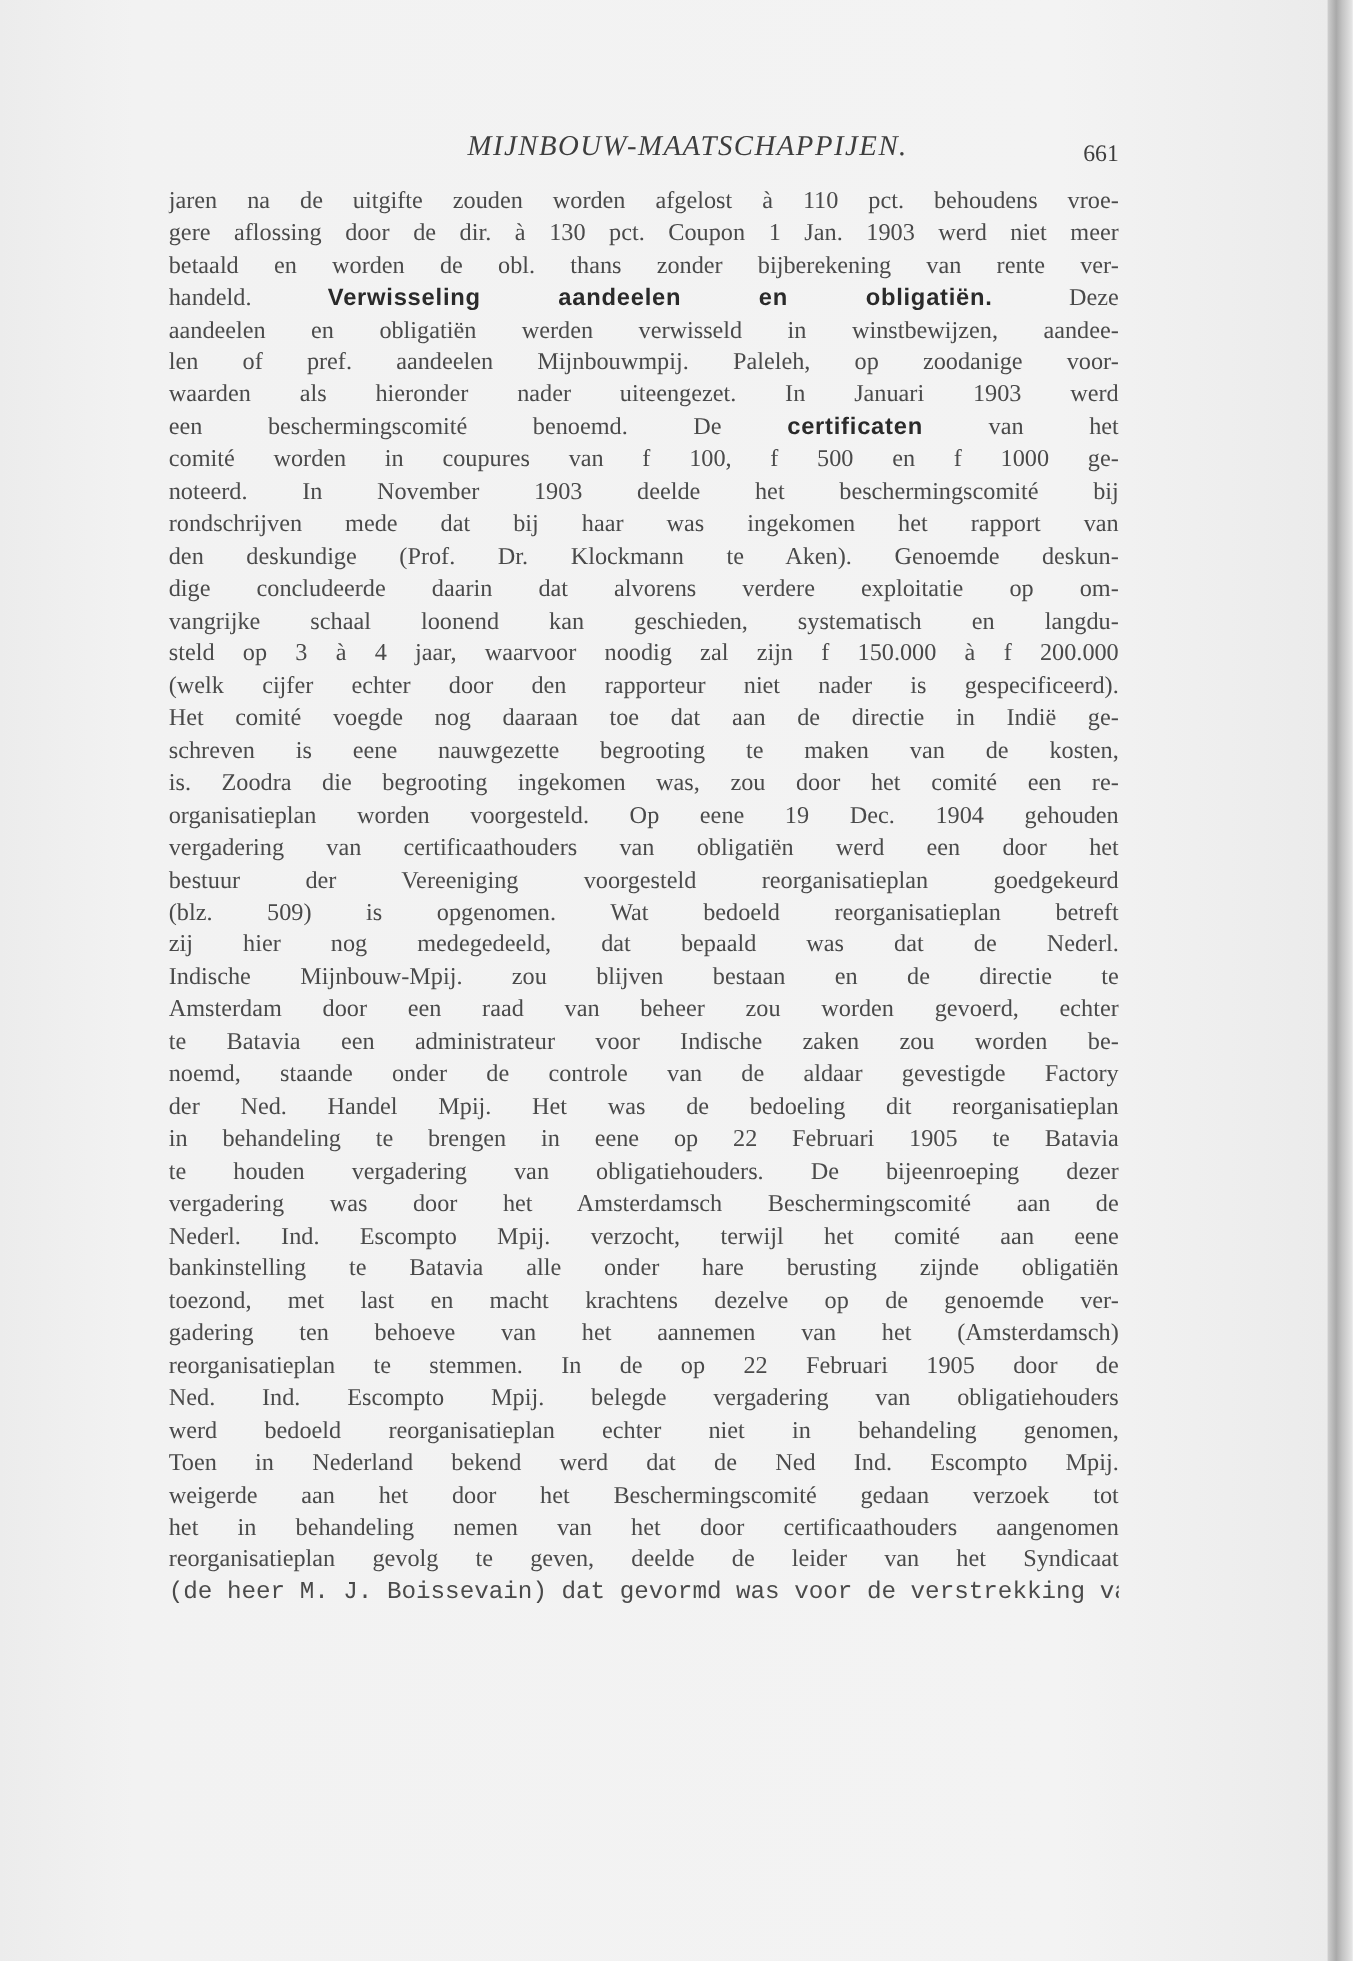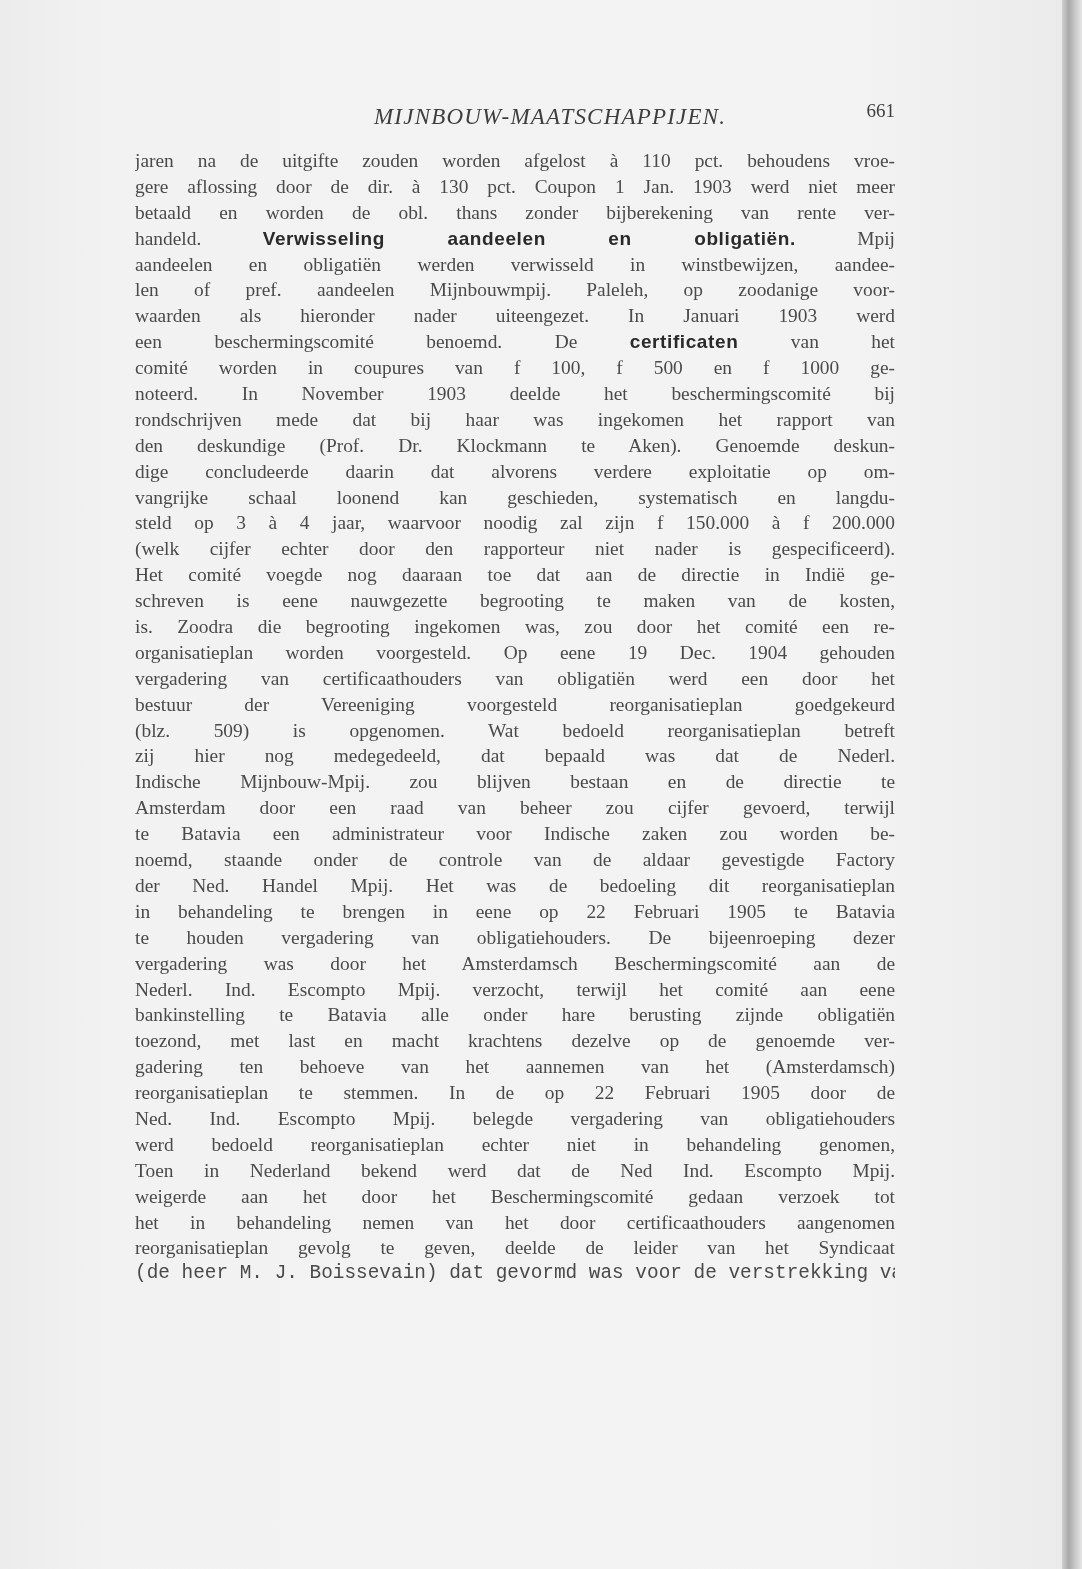--- a/index.html
+++ b/index.html
@@ -19,21 +19,21 @@
   }
   .running-head {
     position: absolute; left: 135px; top: 100px; width: 760px; height: 30px;
   }
   .running-title {
     position: absolute; left: 194px; top: 4px;
     font-family: "Liberation Serif", serif; font-style: italic;
     font-size: 23px; letter-spacing: 1.2px; color: #3e3e3e; margin-left: 45px;
   }
   .page-number {
-    position: absolute; right: 0; top: 0;
+    position: absolute; right: 0; top: 13px;
     font-family: "Liberation Serif", serif;
     font-size: 19px; color: #3e3e3e;
   }
   .body-text {
     position: absolute; left: 135px; top: 148px; width: 760px;
     font-family: "Liberation Serif", serif;
     font-size: 19.4px; color: #4a4a4a;
   }
   .line {
     height: 25.9px; line-height: 25.9px;
@@ -52,21 +52,21 @@
 
 <div class="page">
   <div class="running-head">
     <span class="running-title">MIJNBOUW-MAATSCHAPPIJEN.</span>
     <span class="page-number">661</span>
   </div>
   <div class="body-text" id="body-text">
       <div class="line"><span>jaren na de uitgifte zouden worden afgelost à 110 pct. behoudens vroe-</span></div>
       <div class="line"><span>gere aflossing door de dir. à 130 pct. Coupon 1 Jan. 1903 werd niet meer</span></div>
       <div class="line"><span>betaald en worden de obl. thans zonder bijberekening van rente ver-</span></div>
-      <div class="line"><span>handeld. </span><span class="bold-term">Verwisseling aandeelen en obligatiën.</span><span> Mpij</span></div>
+      <div class="line"><span>handeld. </span><span class="bold-term">Verwisseling aandeelen en obligatiën.</span><span> Deze</span></div>
       <div class="line"><span>aandeelen en obligatiën werden verwisseld in winstbewijzen, aandee-</span></div>
       <div class="line"><span>len of pref. aandeelen Mijnbouwmpij. Paleleh, op zoodanige voor-</span></div>
       <div class="line"><span>waarden als hieronder nader uiteengezet.  In Januari 1903 werd</span></div>
       <div class="line"><span>een beschermingscomité benoemd.  De </span><span class="bold-term">certificaten</span><span> van het</span></div>
       <div class="line"><span>comité worden in coupures van f 100, f 500 en f 1000 ge-</span></div>
       <div class="line"><span>noteerd.  In November 1903 deelde het beschermingscomité bij</span></div>
       <div class="line"><span>rondschrijven mede dat bij haar was ingekomen het rapport van</span></div>
       <div class="line"><span>den deskundige (Prof. Dr. Klockmann te Aken).  Genoemde deskun-</span></div>
       <div class="line"><span>dige concludeerde daarin dat alvorens verdere exploitatie op om-</span></div>
       <div class="line"><span>vangrijke schaal loonend kan geschieden, systematisch en langdu-</span></div>
@@ -74,21 +74,21 @@
       <div class="line"><span>(welk cijfer echter door den rapporteur niet nader is gespecificeerd).</span></div>
       <div class="line"><span>Het comité voegde nog daaraan toe dat aan de directie in Indië ge-</span></div>
       <div class="line"><span>schreven is eene nauwgezette begrooting te maken van de kosten,</span></div>
       <div class="line"><span>is. Zoodra die begrooting ingekomen was, zou door het comité een re-</span></div>
       <div class="line"><span>organisatieplan worden voorgesteld.  Op eene 19 Dec. 1904 gehouden</span></div>
       <div class="line"><span>vergadering van certificaathouders van obligatiën werd een door het</span></div>
       <div class="line"><span>bestuur der Vereeniging voorgesteld reorganisatieplan goedgekeurd</span></div>
       <div class="line"><span>(blz. 509) is opgenomen.  Wat bedoeld reorganisatieplan betreft</span></div>
       <div class="line"><span>zij hier nog medegedeeld, dat bepaald was dat de Nederl.</span></div>
       <div class="line"><span>Indische Mijnbouw-Mpij. zou blijven bestaan en de directie te</span></div>
-      <div class="line"><span>Amsterdam door een raad van beheer zou cijfer gevoerd, terwijl</span></div>
+      <div class="line"><span>Amsterdam door een raad van beheer zou worden gevoerd, echter</span></div>
       <div class="line"><span>te Batavia een administrateur voor Indische zaken zou worden be-</span></div>
       <div class="line"><span>noemd, staande onder de controle van de aldaar gevestigde Factory</span></div>
       <div class="line"><span>der Ned. Handel Mpij.  Het was de bedoeling dit reorganisatieplan</span></div>
       <div class="line"><span>in behandeling te brengen in eene op 22 Februari 1905 te Batavia</span></div>
       <div class="line"><span>te houden vergadering van obligatiehouders.  De bijeenroeping dezer</span></div>
       <div class="line"><span>vergadering was door het Amsterdamsch Beschermingscomité aan de</span></div>
       <div class="line"><span>Nederl. Ind. Escompto Mpij. verzocht, terwijl het comité aan eene</span></div>
       <div class="line"><span>bankinstelling te Batavia alle onder hare berusting zijnde obligatiën</span></div>
       <div class="line"><span>toezond, met last en macht krachtens dezelve op de genoemde ver-</span></div>
       <div class="line"><span>gadering ten behoeve van het aannemen van het (Amsterdamsch)</span></div>

